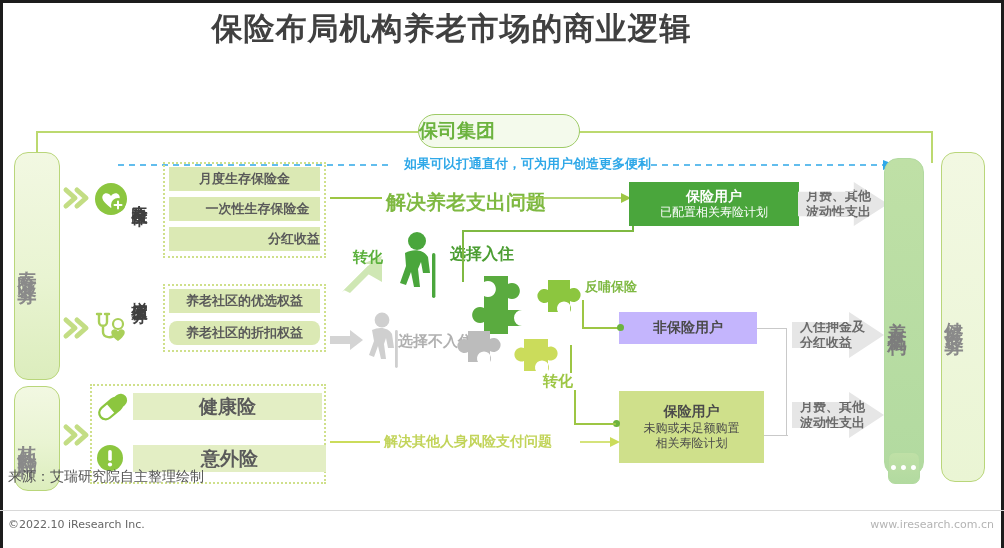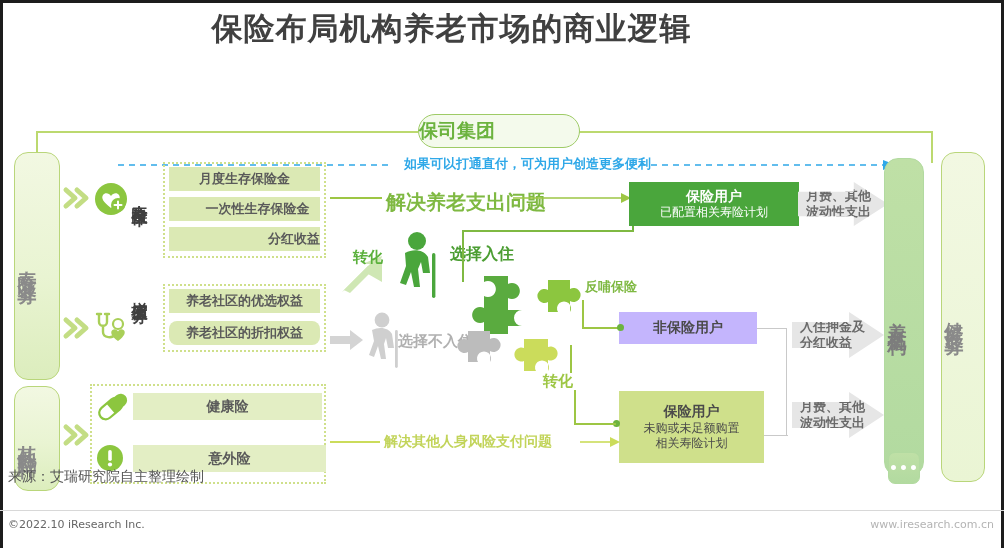--- a/index.html
+++ b/index.html
@@ -70,21 +70,21 @@
     background: #dbe9b4;
     color: #5a5a5a;
     font-size: 13px;
     font-weight: bold;
     display: flex;
     align-items: center;
     justify-content: center;
     box-sizing: border-box;
   }
   .chip.pale { background: #e3eec4; }
-  .chip.big { font-size: 14px; }
+  .chip.big { font-size: 19px; }
   
   .ubox {
     position: absolute;
     box-sizing: border-box;
     display: flex;
     flex-direction: column;
     align-items: center;
     justify-content: center;
     text-align: center;
     line-height: 1.25;

